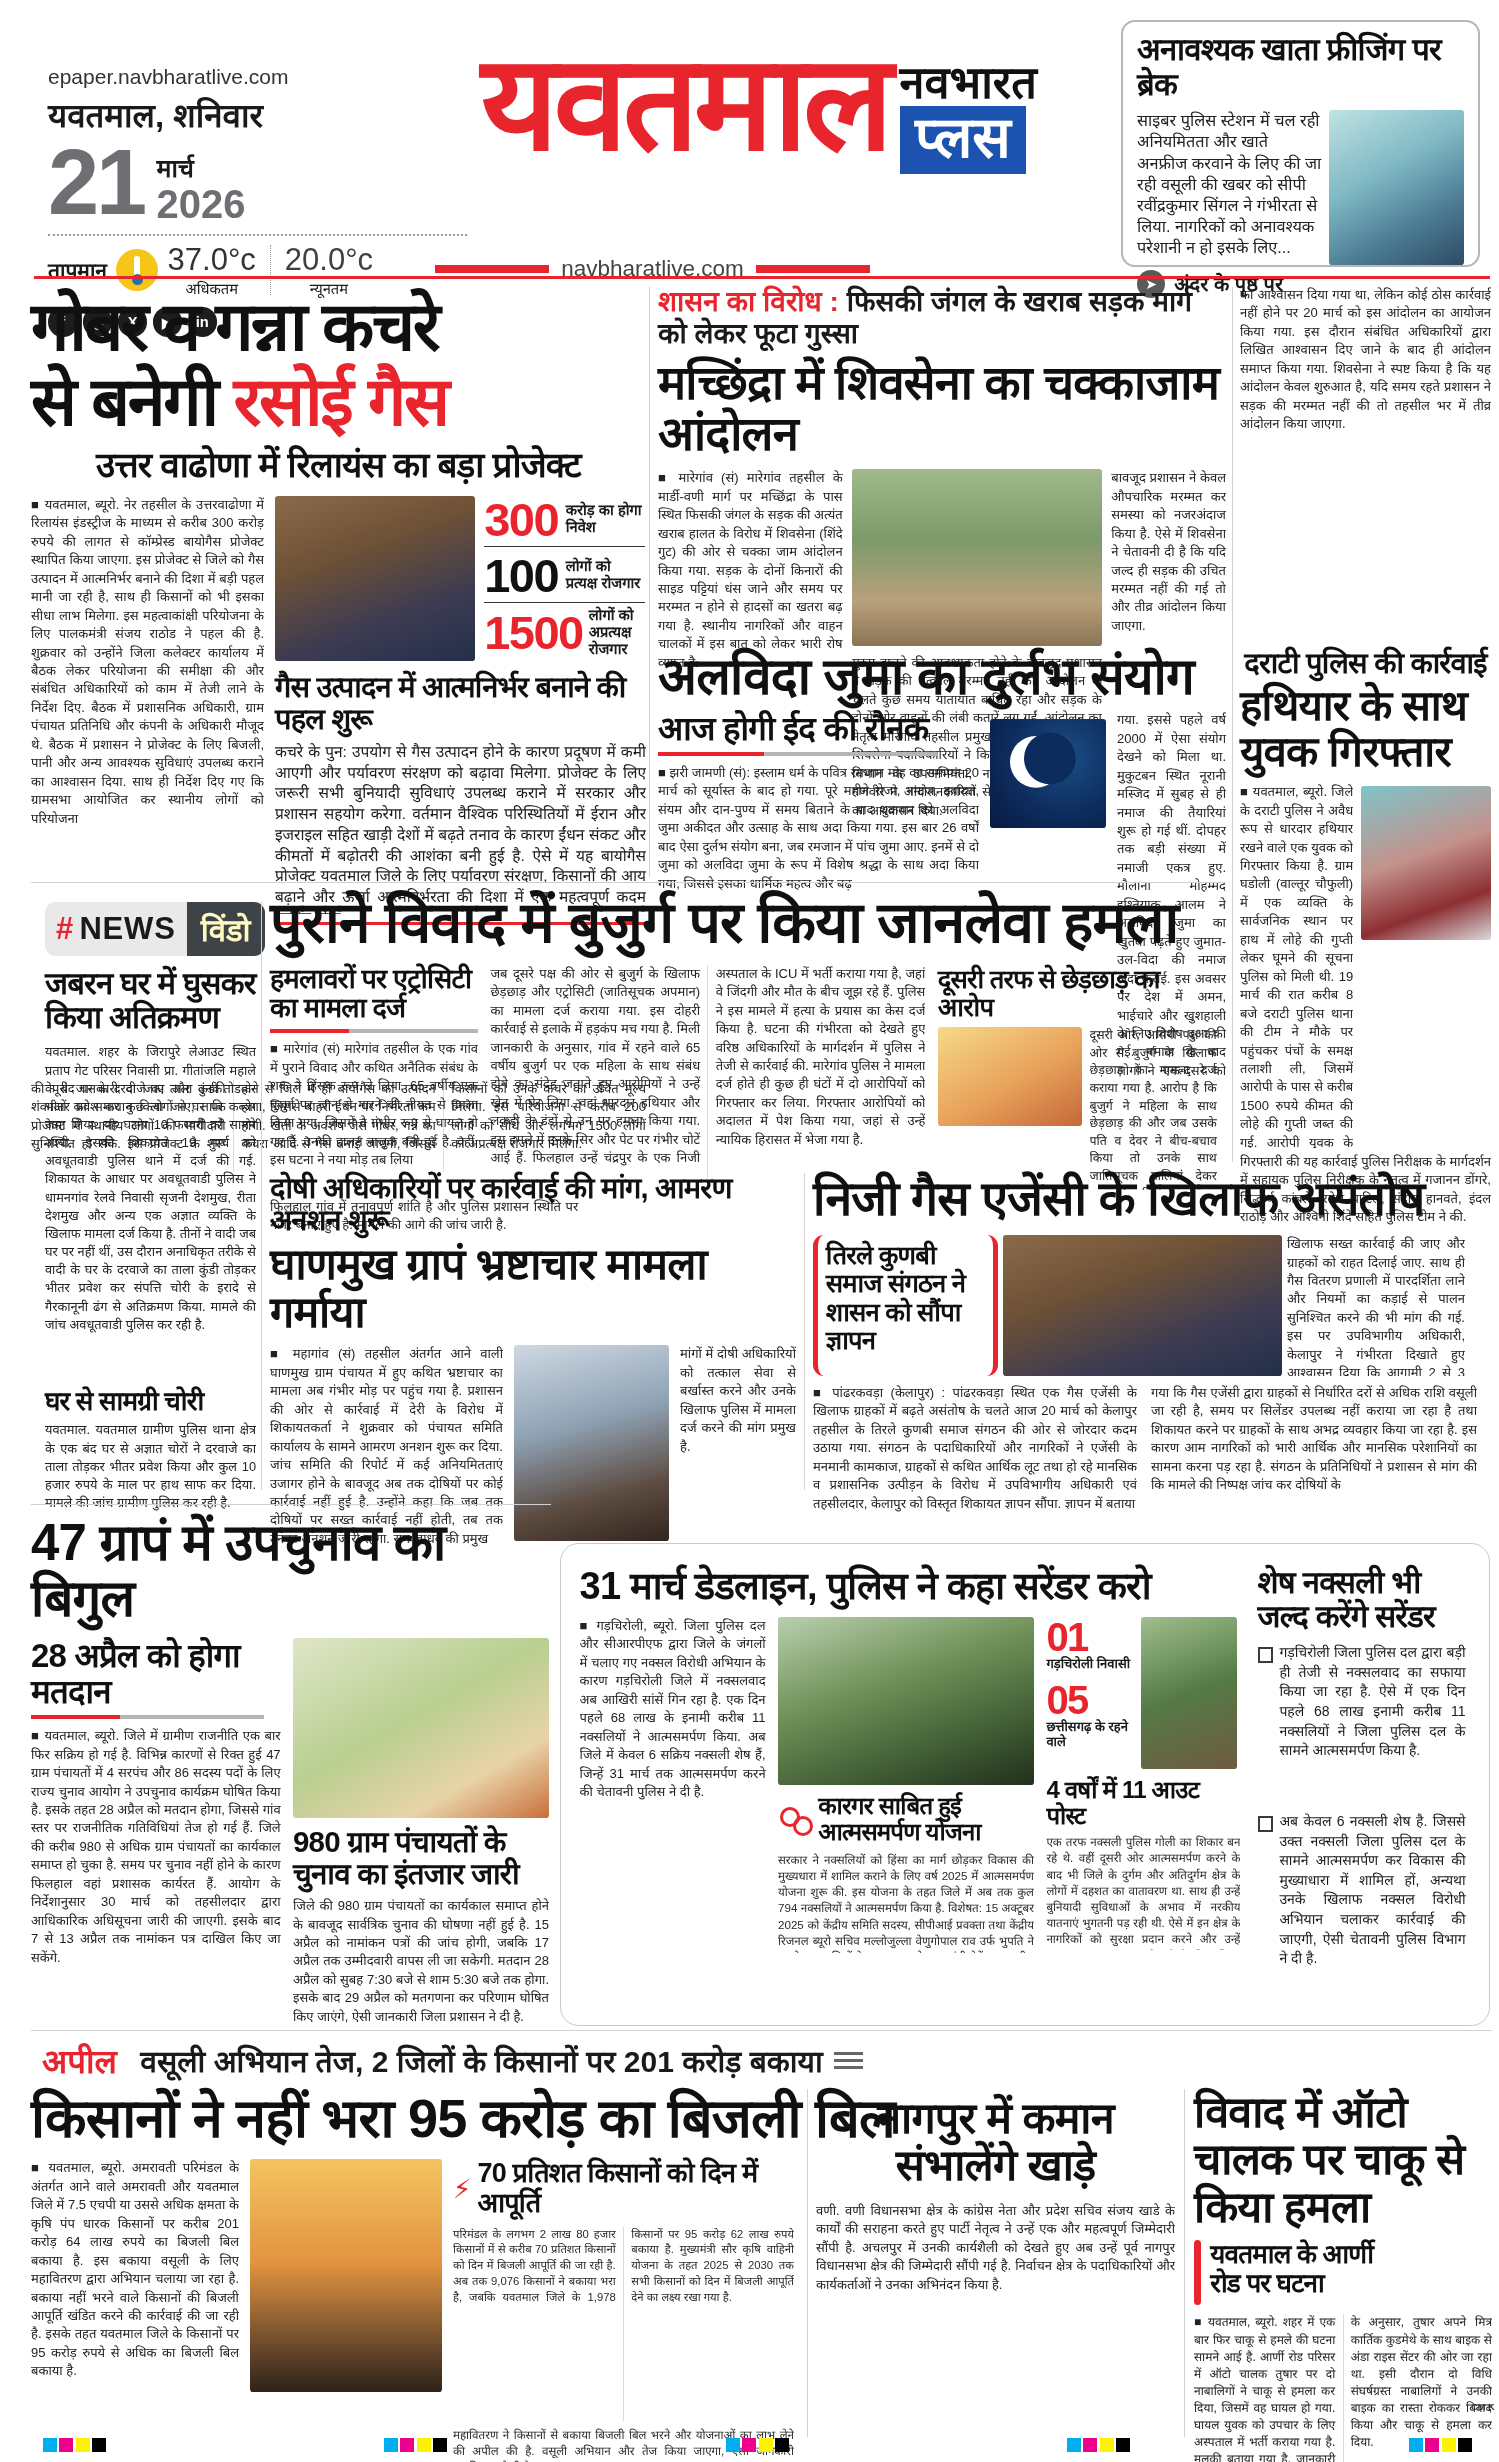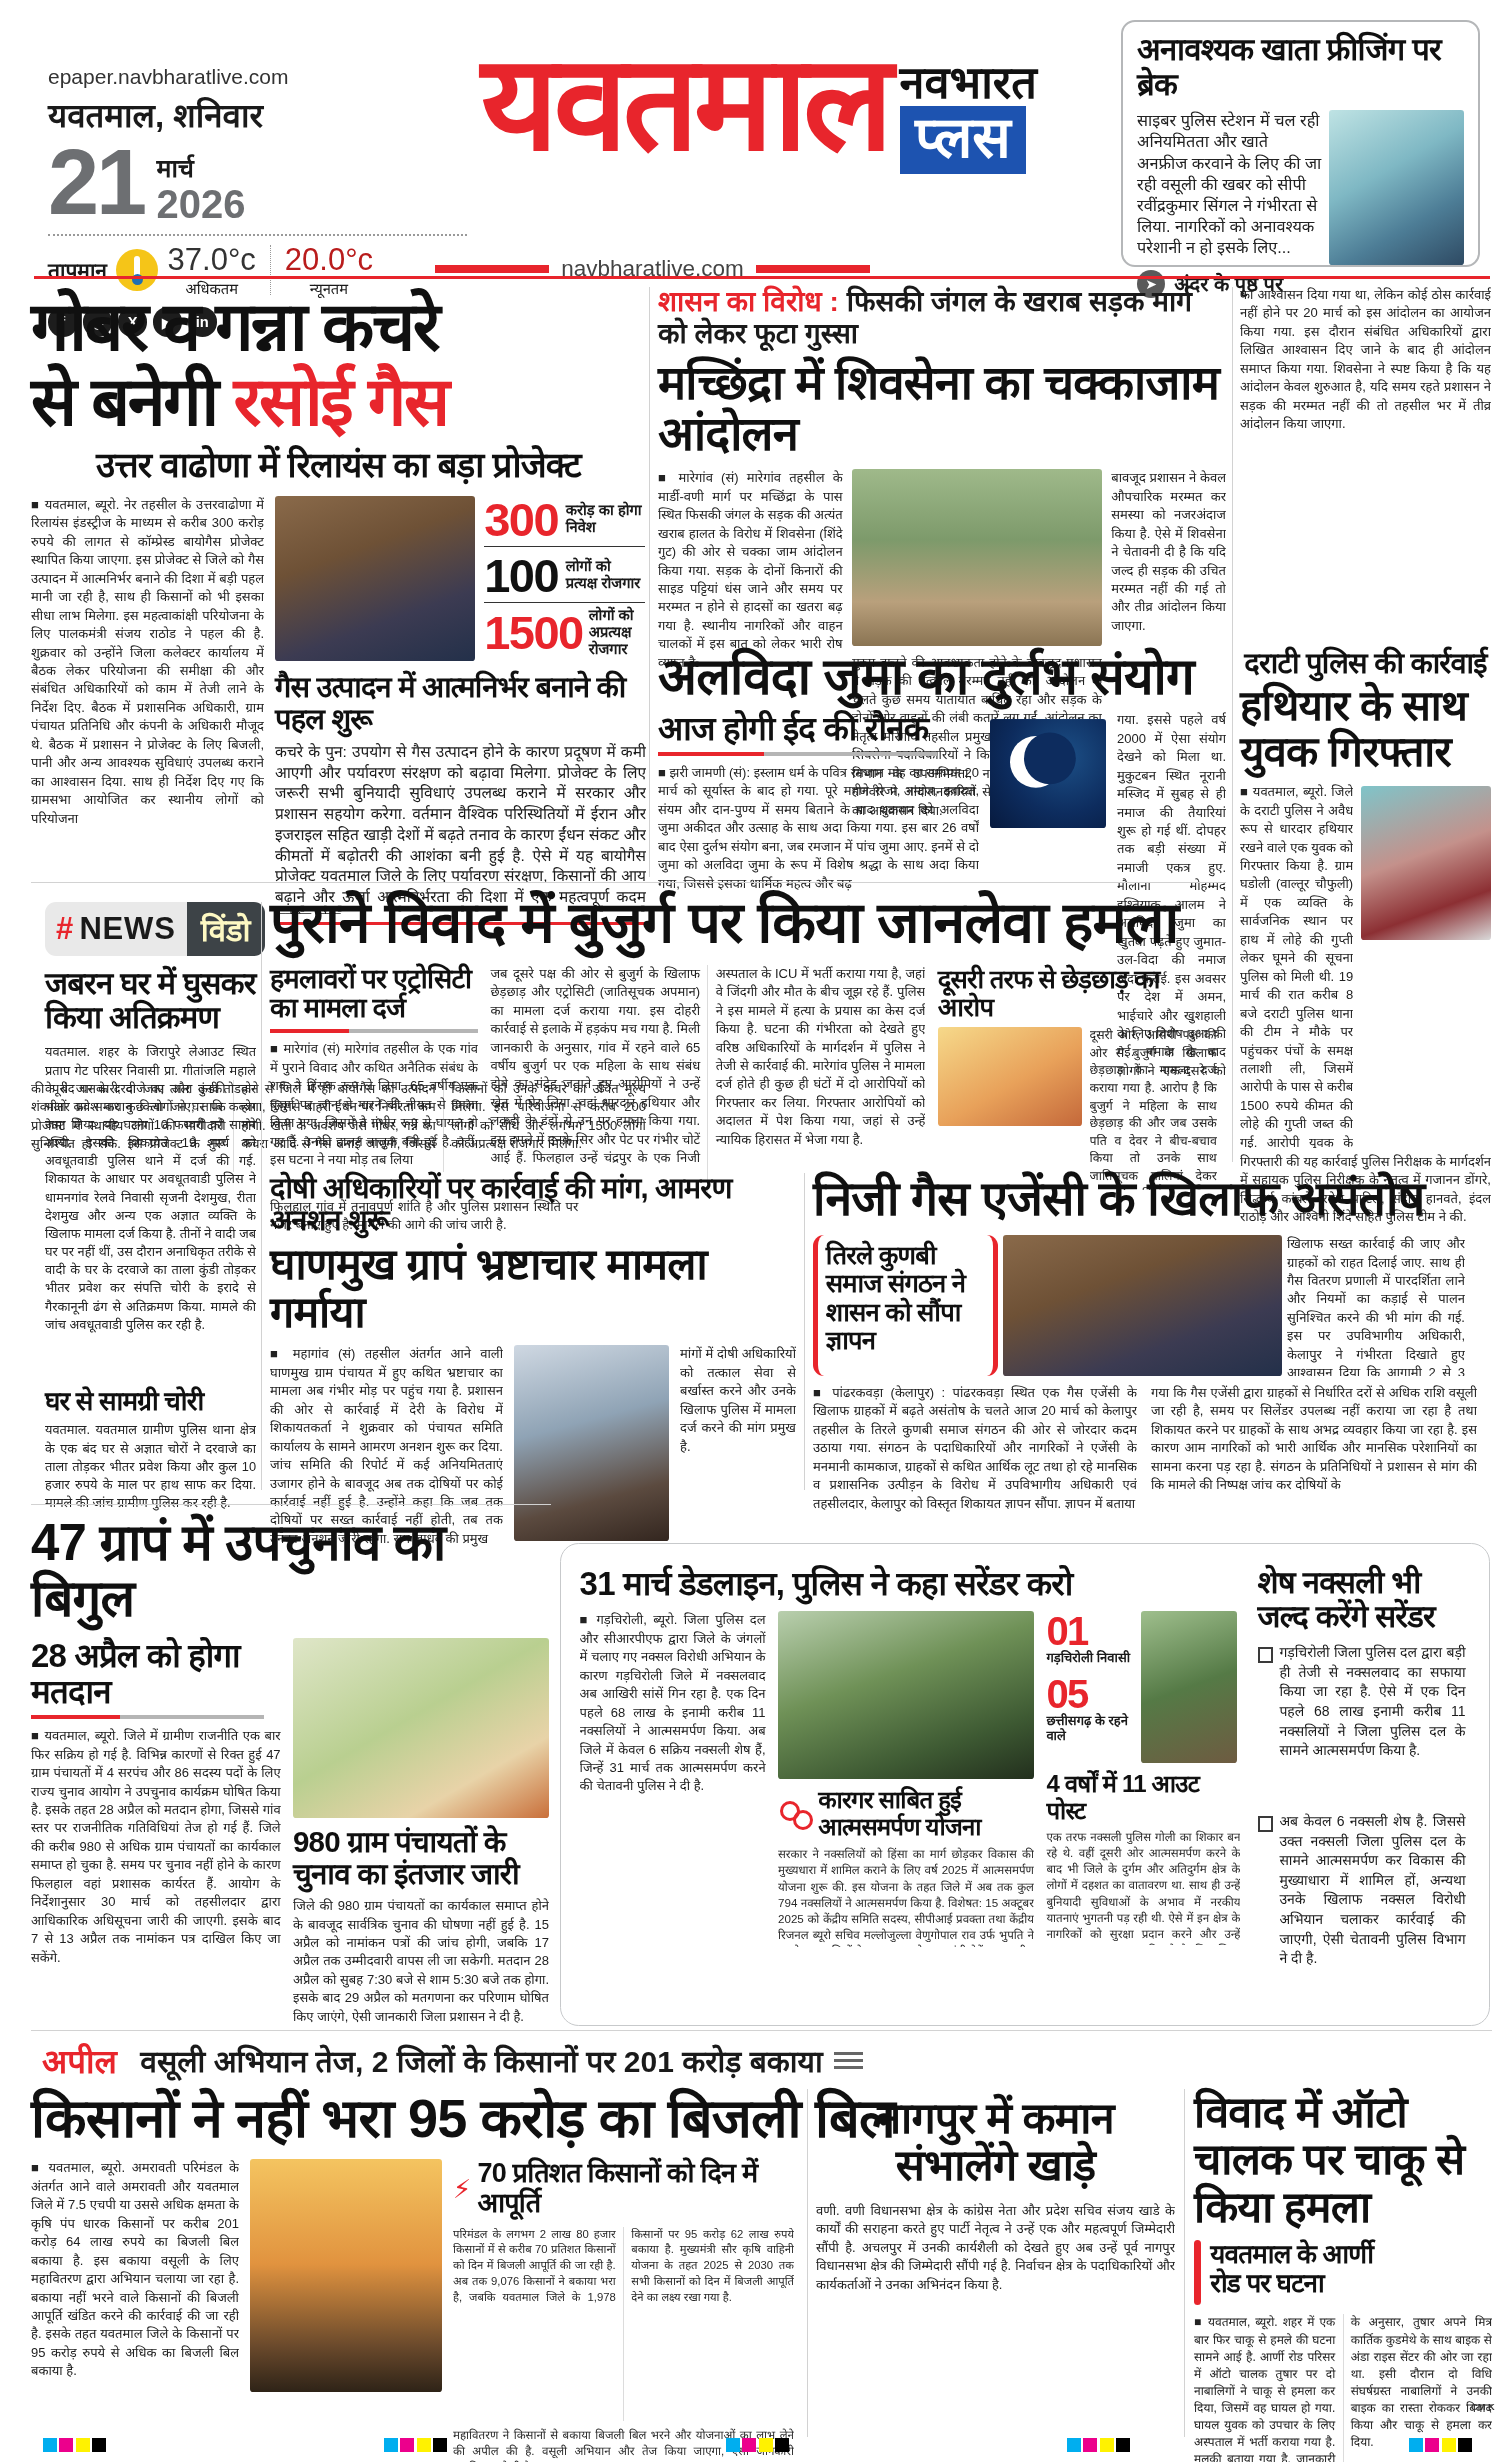--- a/index.html
+++ b/index.html
@@ -60,21 +60,21 @@
       <div style="width:42px;height:42px;border-radius:50%;background:#f5c518;margin:0 9.3px;position:relative;">
         <div style="position:absolute;left:18px;top:7px;width:6.2px;height:22px;background:#fff;border-radius:3.1px;"></div>
         <div style="position:absolute;left:15.5px;top:25px;width:11px;height:11px;background:#1f6fb4;border-radius:50%;"></div>
       </div>
       <div style="text-align:center;">
         <div style="font-size:31px;color:#333;">37.0°c</div>
         <div style="font-size:14.7px;">अधिकतम</div>
       </div>
       <div style="border-left:1.6px dotted #999;height:50px;margin:0 14px;"></div>
       <div style="text-align:center;">
-        <div style="font-size:31px;color:#b91c1c;">20.0°c</div>
+        <div style="font-size:31px;color:#404040;">20.0°c</div>
         <div style="font-size:14.7px;">न्यूनतम</div>
       </div>
     </div>
     <div style="display:flex;margin-top:9.3px;">
       <div class="soc">f</div>
       <div class="soc">◎</div>
       <div class="soc">X</div>
       <div class="soc">▶</div>
       <div class="soc">in</div>
     </div>
@@ -266,21 +266,21 @@
         <div class="photo ph-cartoon" style="width:256px;height:180px;"></div>
         <div class="hl" style="font-size:29.5px;margin-top:7.8px;">980 ग्राम पंचायतों के चुनाव का इंतजार जारी</div>
         <div class="bt clip" style="height:185px;margin-top:6.2px;">जिले की 980 ग्राम पंचायतों का कार्यकाल समाप्त होने के बावजूद सार्वत्रिक चुनाव की घोषणा नहीं हुई है. 15 अप्रैल को नामांकन पत्रों की जांच होगी, जबकि 17 अप्रैल तक उम्मीदवारी वापस ली जा सकेगी. मतदान 28 अप्रैल को सुबह 7:30 बजे से शाम 5:30 बजे तक होगा. इसके बाद 29 अप्रैल को मतगणना कर परिणाम घोषित किए जाएंगे, ऐसी जानकारी जिला प्रशासन ने दी है.</div>
       </div>
     </div>
   </div>
 
   <div class="abs" style="left:560px;top:1543px;width:930px;height:483px;border:1.6px solid #c7c9cb;border-radius:18.6px;padding:14px 18.6px;box-sizing:border-box;">
     <div style="display:flex;gap:14px;margin-top:7.8px;">
       <div style="width:664px;">
-        <div class="hl" style="font-size:33px;">31 मार्च डेडलाइन, पुलिस ने कहा सरेंडर करो</div>
+        <div class="hl" style="font-size:38px;">31 मार्च डेडलाइन, पुलिस ने कहा सरेंडर करो</div>
         <div style="display:flex;gap:12.4px;margin-top:9.3px;">
           <div class="bt clip" style="width:186px;height:326px;">■ गड़चिरोली, ब्यूरो. जिला पुलिस दल और सीआरपीएफ द्वारा जिले के जंगलों में चलाए गए नक्सल विरोधी अभियान के कारण गड़चिरोली जिले में नक्सलवाद अब आखिरी सांसें गिन रहा है. एक दिन पहले 68 लाख के इनामी करीब 11 नक्सलियों ने आत्मसमर्पण किया. अब जिले में केवल 6 सक्रिय नक्सली शेष हैं, जिन्हें 31 मार्च तक आत्मसमर्पण करने की चेतावनी पुलिस ने दी है.</div>
           <div style="width:256px;">
             <div class="photo ph-naxal" style="width:256px;height:168px;"></div>
             <div style="display:flex;align-items:center;margin-top:7.8px;">
               <div style="width:34px;height:31px;position:relative;flex:0 0 34px;">
                 <div style="position:absolute;left:1.6px;top:3.1px;width:14px;height:14px;border:3.1px solid #e8252c;border-radius:50%;"></div>
                 <div style="position:absolute;left:15.5px;top:12.4px;width:14px;height:14px;border:3.1px solid #e8252c;border-radius:50%;"></div>
               </div>
               <div class="hl" style="font-size:24px;margin-left:6.2px;">कारगर साबित हुई आत्मसमर्पण योजना</div>

